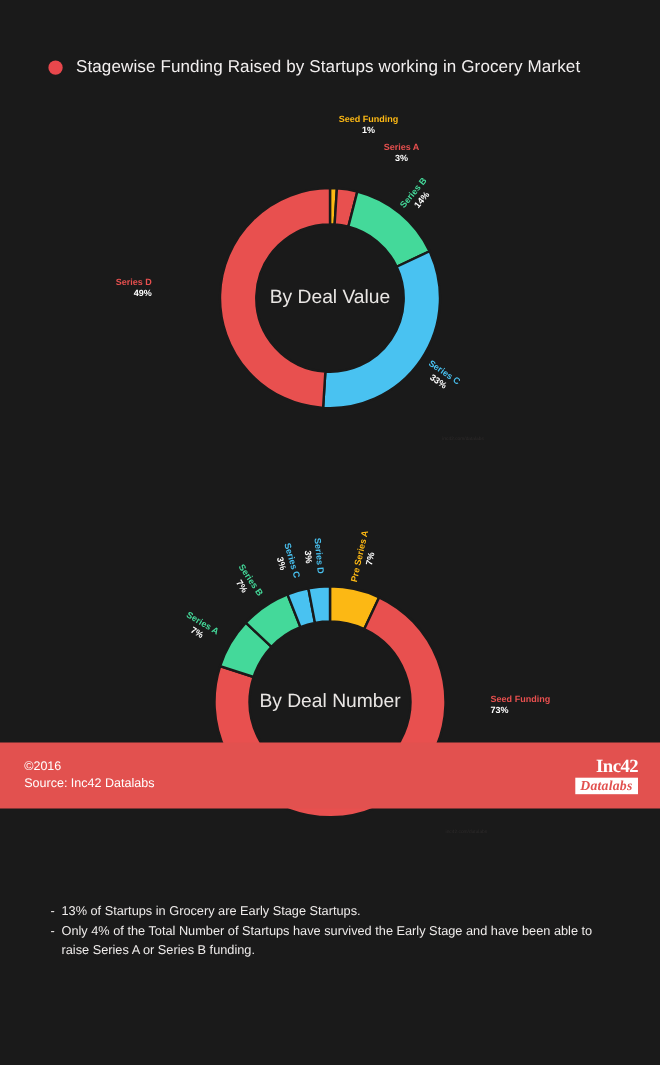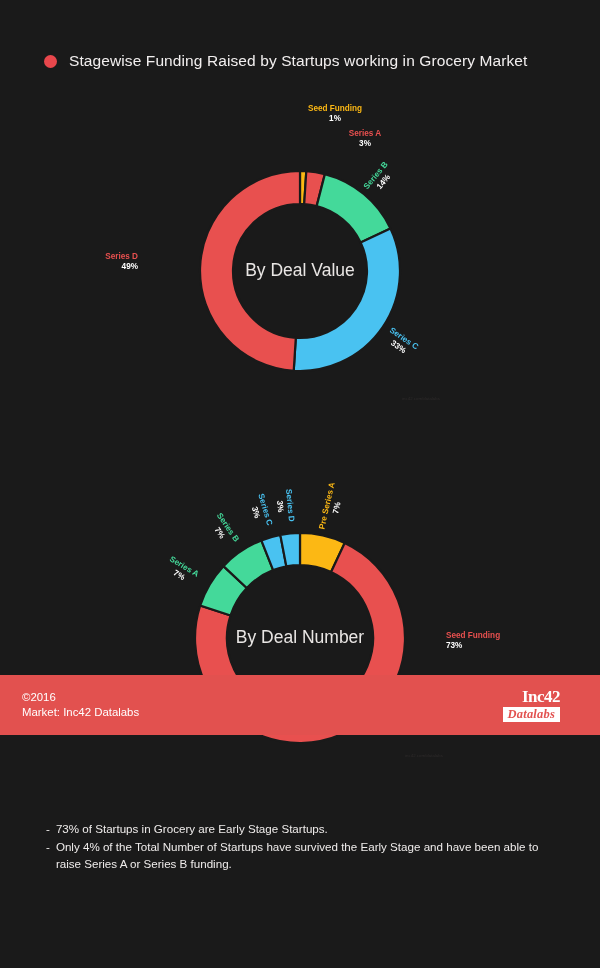--- a/index.html
+++ b/index.html
@@ -105,21 +105,21 @@
     position: absolute;
     left: 0;
     bottom: 0;
     width: 600px;
     height: 60px;
     background: #e2514f;
     display: flex;
     align-items: center;
     justify-content: space-between;
     box-sizing: border-box;
-    padding: 0 40px 0 22px;
+    padding: 0 20px 0 22px;
   }
   .footer-left {
     color: #ffffff;
     font-size: 11.4px;
     line-height: 15.5px;
   }
   .footer-logo {
     display: flex;
     flex-direction: column;
     align-items: flex-end;
@@ -227,32 +227,32 @@
             <text class="slice-label-name" x="0" y="0" text-anchor="middle" fill="#49c2f1">Series D</text>
             <text class="slice-label-value" x="0" y="10" text-anchor="middle">3%</text>
           </g>
         </g>
     </svg>
   </div>
 
   <div class="notes">
     <div class="note-line">
       <span class="note-dash">-</span>
-      <span class="note-text">73% of Startups in Grocery are Early Stage Startups.</span>
+      <span class="note-text">13% of Startups in Grocery are Early Stage Startups.</span>
     </div>
     <div class="note-line">
       <span class="note-dash">-</span>
       <span class="note-text">Only 4% of the Total Number of Startups have survived the Early Stage and have been able to raise Series A or Series B funding.</span>
     </div>
   </div>
 
   <div class="footer">
     <div class="footer-left">
       <div>©2016</div>
-      <div>Market: Inc42 Datalabs</div>
+      <div>Source: Inc42 Datalabs</div>
     </div>
     <div class="footer-logo">
       <div class="logo-top">Inc42</div>
       <div class="logo-bottom">Datalabs</div>
     </div>
   </div>
 
 </div>
 
 </body></html>

